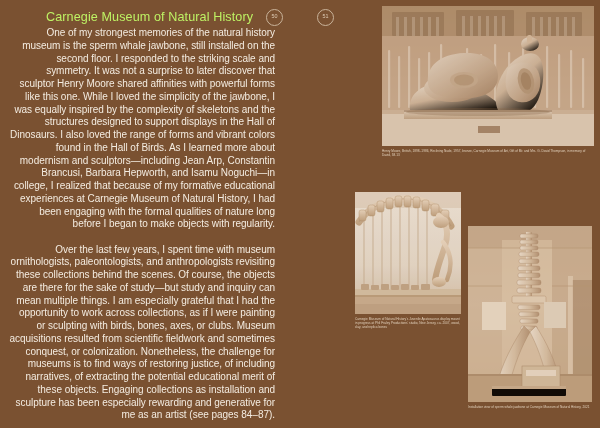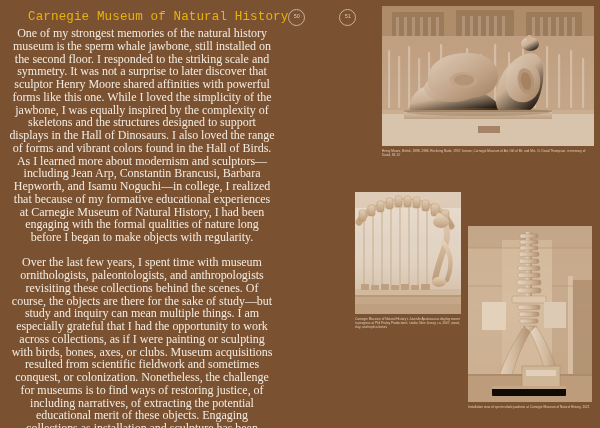--- a/index.html
+++ b/index.html
@@ -24,24 +24,24 @@
   .header {
     position: absolute;
     left: 0;
     top: 4px;
     width: 372px;
     height: 26px;
     display: flex;
     align-items: center;
   }
   .header-title {
-    margin-left: 28px;
+    margin-left: 46px;
     font-size: 12.6px;
-    font-family: Liberation Mono, monospace;
-    color: #eab308;
+    font-family: Liberation Sans, sans-serif;
+    color: #bef264;
     letter-spacing: 0.1px;
     white-space: nowrap;
   }
   .folio-group {
     margin-left: auto;
     display: flex;
     align-items: center;
     gap: 34px;
     padding-right: 38px;
   }
@@ -61,25 +61,25 @@
 
   
   .text-col {
     position: absolute;
     left: 9px;
     top: 27px;
     width: 266px;
   }
   .body-par {
     color: #f4ece1;
-    font-size: 12px;
+    font-size: 10px;
     line-height: 12.75px;
-    text-align: center;
+    text-align: right;
     margin: 0 0 12.5px 0;
-    font-family: Liberation Serif, serif;
+    font-family: Liberation Sans, sans-serif;
     letter-spacing: -0.03px;
   }
 
   
   .figure {
     position: absolute;
   }
   .figure .frame {
     position: relative;
     overflow: hidden;

